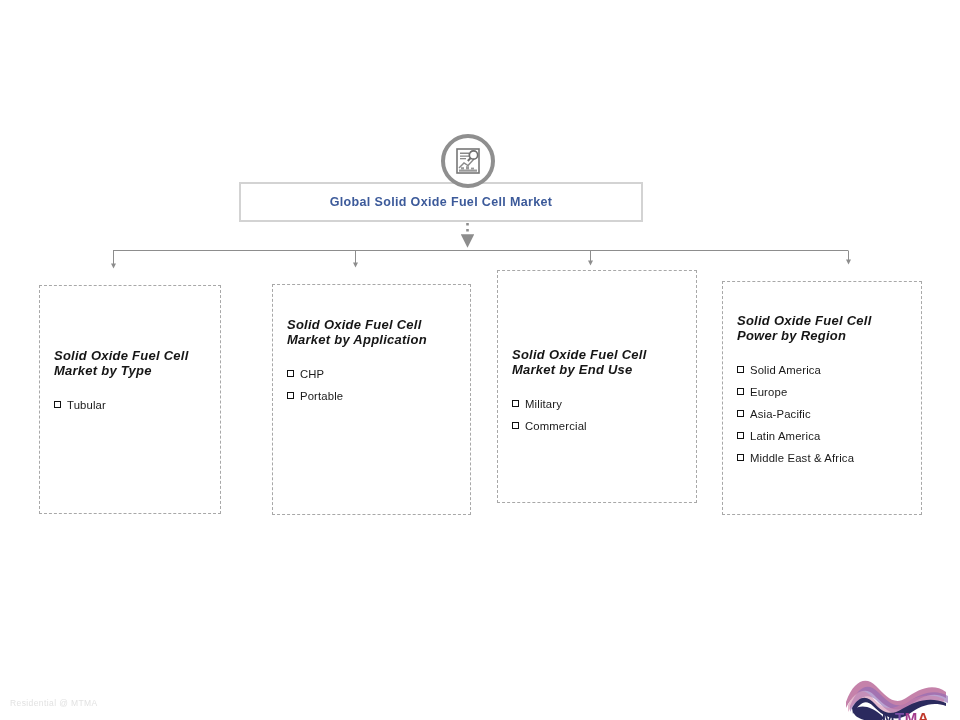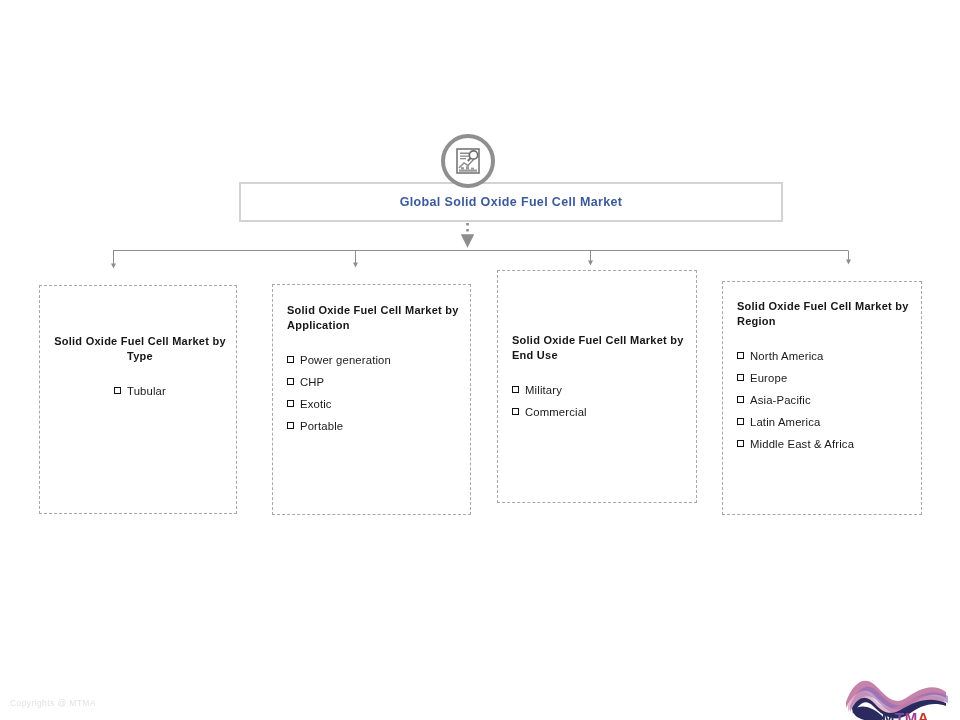--- a/index.html
+++ b/index.html
@@ -50,21 +50,21 @@
     justify-content: center;
     z-index: 6;
   }
   .top-icon svg { display: block; }
 
   
   .title-box {
     position: absolute;
     left: 239px;
     top: 182px;
-    width: 544px;
+    width: 404px;
     height: 40px;
     box-sizing: border-box;
     border: 2px solid #d3d3d3;
     background: #ffffff;
     display: flex;
     align-items: center;
     justify-content: center;
     z-index: 5;
   }
   .title-box .title-text {
@@ -82,26 +82,27 @@
     border: 1px dashed #a8a8a8;
     background: #ffffff;
     z-index: 3;
   }
   .cat-inner {
     position: absolute;
     left: 14px;
     right: 10px;
   }
   .cat-title {
-    font-size: 11px;
+    font-size: 13px;
     font-weight: bold;
     color: #161616;
     line-height: 15px;
     letter-spacing: 0.25px;
-    margin: 0 0 16px 0;
+    margin: 14px 0 16px 0;
+    font-style: italic;
   }
   .cat-list {
     list-style: none;
     margin: 0;
     padding: 0;
   }
   .cat-list li {
     font-size: 11.3px;
     color: #1a1a1a;
     line-height: 22px;
@@ -113,21 +114,21 @@
     width: 7px;
     height: 7px;
     border: 1.4px solid #111111;
     box-sizing: border-box;
     margin-right: 6px;
     position: relative;
     top: -1px;
   }
 
   
-  #box-type      { left: 39px;  top: 285px; width: 198px; height: 229px; text-align: center; }
+  #box-type      { left: 39px;  top: 285px; width: 182px; height: 229px; }
   #box-type      .cat-inner { top: 48px; }
 
   #box-app       { left: 272px; top: 284px; width: 199px; height: 231px; }
   #box-app       .cat-inner { top: 18px; }
 
   #box-enduse    { left: 497px; top: 270px; width: 200px; height: 233px; }
   #box-enduse    .cat-inner { top: 62px; }
 
   #box-region    { left: 722px; top: 281px; width: 200px; height: 234px; }
   #box-region    .cat-inner { top: 17px; }
@@ -208,29 +209,23 @@
         </li>
       </ul>
     </div>
   </div>
 
   <div class="cat-box" id="box-app">
     <div class="cat-inner">
       <div class="cat-title">Solid  Oxide Fuel  Cell  Market by Application</div>
       <ul class="cat-list">
         <li>
-          <span class="bullet-sq"></span><span>Power generation</span>
-        </li>
-        <li>
           <span class="bullet-sq"></span><span>CHP</span>
         </li>
         <li>
-          <span class="bullet-sq"></span><span>Exotic</span>
-        </li>
-        <li>
           <span class="bullet-sq"></span><span>Portable</span>
         </li>
       </ul>
     </div>
   </div>
 
   <div class="cat-box" id="box-enduse">
     <div class="cat-inner">
       <div class="cat-title">Solid  Oxide Fuel Cell  Market by End  Use</div>
       <ul class="cat-list">
@@ -239,42 +234,42 @@
         </li>
         <li>
           <span class="bullet-sq"></span><span>Commercial</span>
         </li>
       </ul>
     </div>
   </div>
 
   <div class="cat-box" id="box-region">
     <div class="cat-inner">
-      <div class="cat-title">Solid  Oxide Fuel Cell  Market by Region</div>
-      <ul class="cat-list">
-        <li>
-          <span class="bullet-sq"></span><span>North America</span>
+      <div class="cat-title">Solid  Oxide Fuel Cell  Power by Region</div>
+      <ul class="cat-list">
+        <li>
+          <span class="bullet-sq"></span><span>Solid America</span>
         </li>
         <li>
           <span class="bullet-sq"></span><span>Europe</span>
         </li>
         <li>
           <span class="bullet-sq"></span><span>Asia-Pacific</span>
         </li>
         <li>
           <span class="bullet-sq"></span><span>Latin America</span>
         </li>
         <li>
           <span class="bullet-sq"></span><span>Middle East &amp; Africa</span>
         </li>
       </ul>
     </div>
   </div>
 
-  <div class="copyright">Copyrights @ MTMA</div>
+  <div class="copyright">Residential @ MTMA</div>
 
   <div class="logo">
     <svg width="112" height="56" viewBox="0 0 112 56">
 
       <path d="M6,30 C14,8 26,4 36,14 C46,24 54,34 66,26 C78,18 92,10 106,20
                L106,26 C92,18 80,26 68,34 C54,43 44,33 34,23 C25,14 14,20 6,36 Z" fill="#b55f92" opacity="0.78"></path>
       <path d="M10,34 C18,14 28,10 38,20 C48,30 56,38 68,30 C80,22 94,16 108,24
                L108,31 C94,24 82,31 70,39 C56,48 46,38 36,28 C27,20 18,25 10,40 Z" fill="#8e6ab5" opacity="0.62"></path>
       <path d="M8,33 C16,17 24,16 32,25 C40,34 48,40 60,33 C73,26 88,19 104,27
                L104,33 C88,27 76,33 64,41 C50,50 40,40 31,31 C23,23 16,27 8,40 Z" fill="#ce7fa6" opacity="0.55"></path>

